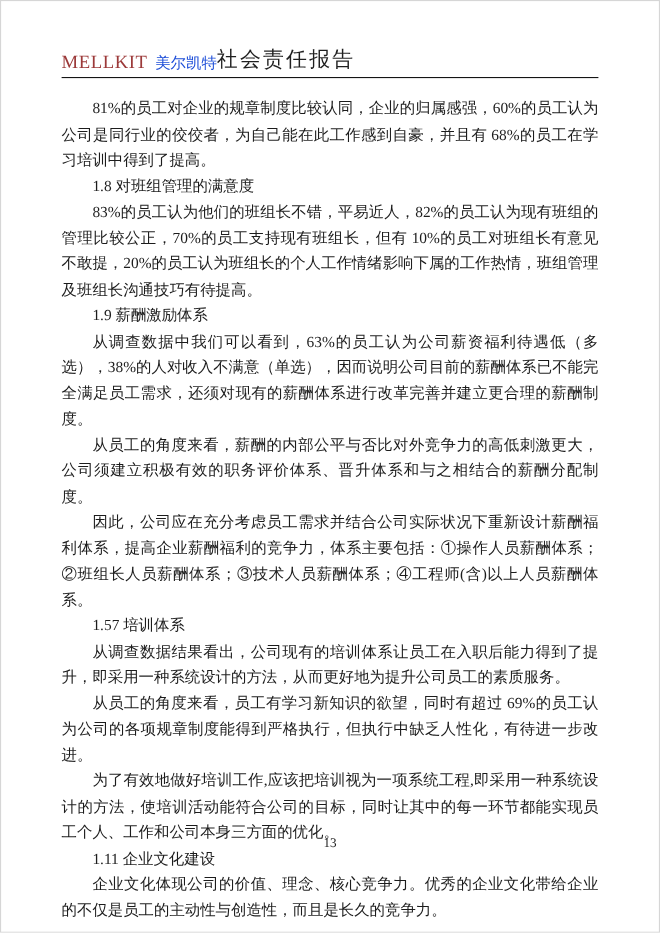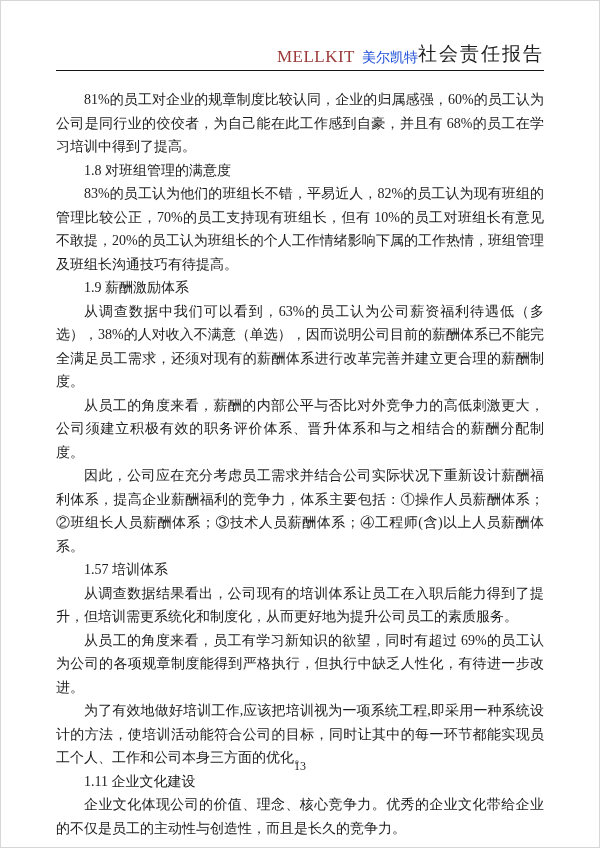--- a/index.html
+++ b/index.html
@@ -13,21 +13,21 @@
     height: 848px;
     box-sizing: border-box;
     background: #ffffff;
     border: 1px solid #d6d6d6;
     font-family: "Liberation Serif", "DejaVu Serif", serif;
     color: #1c1c1c;
     overflow: hidden;
   }
   .header {
     display: flex;
-    justify-content: flex-end;
+    justify-content: flex-start;
     align-items: flex-end;
     margin: 40px 55px 0 55px;
     padding-bottom: 3px;
     border-bottom: 1.5px solid #141414;
   }
   .logo {
     display: flex;
     align-items: baseline;
     white-space: nowrap;
   }
@@ -83,21 +83,21 @@
 
   <div class="body-text">
       <p class="blk">81%的员工对企业的规章制度比较认同，企业的归属感强，60%的员工认为公司是同行业的佼佼者，为自己能在此工作感到自豪，并且有 68%的员工在学习培训中得到了提高。</p>
       <p class="blk heading">1.8 对班组管理的满意度</p>
       <p class="blk">83%的员工认为他们的班组长不错，平易近人，82%的员工认为现有班组的管理比较公正，70%的员工支持现有班组长，但有 10%的员工对班组长有意见不敢提，20%的员工认为班组长的个人工作情绪影响下属的工作热情，班组管理及班组长沟通技巧有待提高。</p>
       <p class="blk heading">1.9 薪酬激励体系</p>
       <p class="blk">从调查数据中我们可以看到，63%的员工认为公司薪资福利待遇低（多选），38%的人对收入不满意（单选），因而说明公司目前的薪酬体系已不能完全满足员工需求，还须对现有的薪酬体系进行改革完善并建立更合理的薪酬制度。</p>
       <p class="blk">从员工的角度来看，薪酬的内部公平与否比对外竞争力的高低刺激更大，公司须建立积极有效的职务评价体系、晋升体系和与之相结合的薪酬分配制度。</p>
       <p class="blk">因此，公司应在充分考虑员工需求并结合公司实际状况下重新设计薪酬福利体系，提高企业薪酬福利的竞争力，体系主要包括：①操作人员薪酬体系；②班组长人员薪酬体系；③技术人员薪酬体系；④工程师(含)以上人员薪酬体系。</p>
       <p class="blk heading">1.57 培训体系</p>
-      <p class="blk">从调查数据结果看出，公司现有的培训体系让员工在入职后能力得到了提升，但培训需更系统化和制度化，从而更好地为提升公司员工的素质服务。</p>
+      <p class="blk">从调查数据结果看出，公司现有的培训体系让员工在入职后能力得到了提升，即采用一种系统设计的方法，从而更好地为提升公司员工的素质服务。</p>
       <p class="blk">从员工的角度来看，员工有学习新知识的欲望，同时有超过 69%的员工认为公司的各项规章制度能得到严格执行，但执行中缺乏人性化，有待进一步改进。</p>
       <p class="blk">为了有效地做好培训工作,应该把培训视为一项系统工程,即采用一种系统设计的方法，使培训活动能符合公司的目标，同时让其中的每一环节都能实现员工个人、工作和公司本身三方面的优化。</p>
       <p class="blk heading">1.11 企业文化建设</p>
       <p class="blk">企业文化体现公司的价值、理念、核心竞争力。优秀的企业文化带给企业的不仅是员工的主动性与创造性，而且是长久的竞争力。</p>
     </div>
 
   <div class="footer">
     <span>13</span>
   </div>
 

